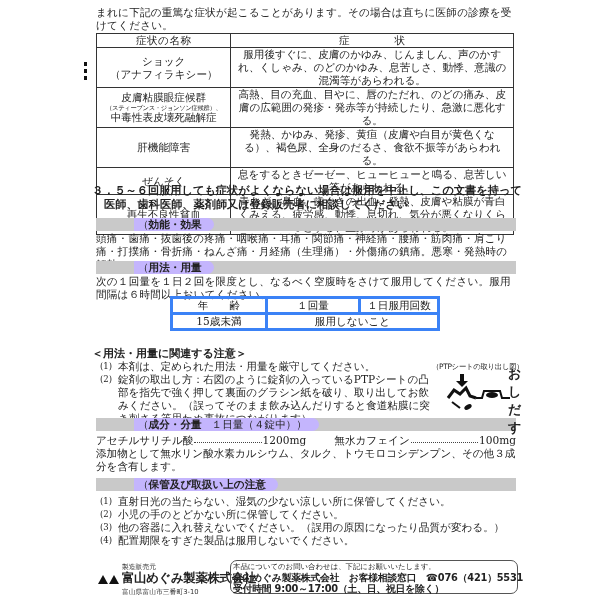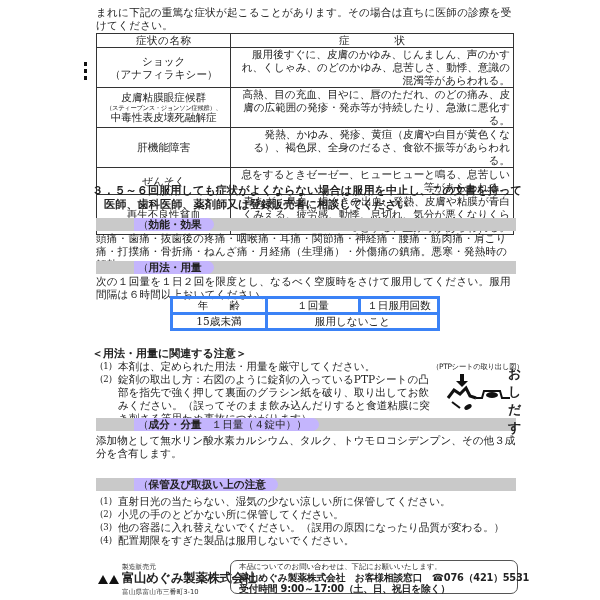--- a/index.html
+++ b/index.html
@@ -10,21 +10,21 @@
   .sans { font-family:"DejaVu Sans","Liberation Sans",sans-serif; }
   .p { font-size:10.6px; line-height:13.2px; letter-spacing:0.2px; margin:0; }
   .intro { position:absolute; top:6px; left:0; width:420px; }
   .marks { position:absolute; left:84px; top:62px; width:3px; }
   .marks span { display:block; width:3px; height:4px; background:#111; margin-bottom:3px; }
 
   table.sx { position:absolute; top:33px; left:0; width:418px; border-collapse:collapse; font-size:10.6px; }
   table.sx td, table.sx th { border:1px solid #333; padding:0 3px; line-height:13px; vertical-align:middle; }
   table.sx th { font-weight:normal; text-align:center; height:13px; letter-spacing:0.5px; }
   table.sx td.name { text-align:center; width:109px; padding:0 9px; }
-  table.sx td.desc { text-align:right;font-family:Liberation Serif, serif; }
+  table.sx td.desc { text-align:center;font-family:Liberation Serif, serif; }
   .tiny { font-size:6.4px; line-height:8px; font-family:"DejaVu Sans","Liberation Sans",sans-serif; letter-spacing:-0.4px; display:block; white-space:nowrap; }
 
   .warn3 { position:absolute; top:184px; left:-4px; width:430px; font-weight:bold; font-size:11.2px; line-height:14px; }
   .warn3 .second { padding-left:12px; display:block; }
 
   .bar { position:absolute; left:0; width:420px; height:13px; background:#c9c9c9; }
   .bar .tab { position:absolute; left:38px; top:0; height:13px; background:#c4b5fd; border-radius:0 7px 7px 0;
     padding:0 12px 0 4px; font-size:10.6px; line-height:13px; font-weight:bold; white-space:nowrap; }
   .bar .tab .lp { font-weight:normal; }
   .bar .tab .extra { font-weight:normal; padding-left:10px; }
@@ -48,21 +48,21 @@
   .ingr { position:absolute; top:434px; left:0; width:420px; font-size:10.6px; line-height:13px; }
   .ingr .row { display:flex; }
   .dots { flex:1; border-bottom:1.4px dotted #444; margin:0 1px 4px; }
 
   .footer-left { position:absolute; left:98px; top:562px; width:155px; }
   .footer-left .role { font-size:6.8px; position:absolute; left:24px; top:0; color:#333; }
   .footer-left .co { font-size:12.4px; font-weight:bold; position:absolute; left:24px; top:8px; white-space:nowrap; letter-spacing:-0.3px; }
   .footer-left .addr { font-size:6.8px; position:absolute; left:24px; top:25px; color:#333; white-space:nowrap; }
   .footer-left .logo { position:absolute; left:0; top:12px; }
 
-  .contact { position:absolute; left:230px; top:560px; width:288px; height:34px; border:1px solid #555; border-radius:7px; box-sizing:border-box; padding:1px 8px; }
+  .contact { position:absolute; left:230px; top:560px; width:288px; height:34px; border:1px solid #555; border-radius:7px; box-sizing:border-box; padding:1px 2px; }
   .contact .l1 { font-size:7.4px; line-height:9.5px; }
   .contact .l2, .contact .l3 { font-size:9.8px; line-height:11px; font-weight:bold; white-space:nowrap; letter-spacing:-0.2px; }
 </style>
 </head>
 <body>
 
 <div class="marks">
     <span></span>
     <span></span>
     <span></span>
@@ -145,20 +145,29 @@
       <span class="num">(2)</span>
       <span class="txt">錠剤の取出し方：右図のように錠剤の入っているPTPシートの凸部を指先で強く押して裏面のグラシン紙を破り、取り出してお飲みください。（誤ってそのまま飲み込んだりすると食道粘膜に突き刺さる等思わぬ事故につながります）</span>
     </div>
   </div>
 
   <div class="bar" style="top:418px">
     <div class="tab sans"><span class="lp">（</span><span>成分・分量</span><span class="extra serif">１日量（４錠中）</span><span class="lp">）</span></div>
   </div>
 
   <div class="ingr">
+    <div class="row">
+      <span>アセチルサリチル酸</span>
+      <span class="dots"></span>
+      <span>1200mg</span>
+      <span style="width:28px"></span>
+      <span>無水カフェイン</span>
+      <span class="dots"></span>
+      <span>100mg</span>
+    </div>
     <div>添加物として無水リン酸水素カルシウム、タルク、トウモロコシデンプン、その他３成分を含有します。</div>
   </div>
 
   <div class="bar" style="top:478px">
     <div class="tab sans"><span class="lp">（</span><span>保管及び取扱い上の注意</span></div>
   </div>
   <div class="ol" style="top:495px">
     <div class="li">
         <span class="num">(1)</span>
         <span class="txt">直射日光の当たらない、湿気の少ない涼しい所に保管してください。</span>

